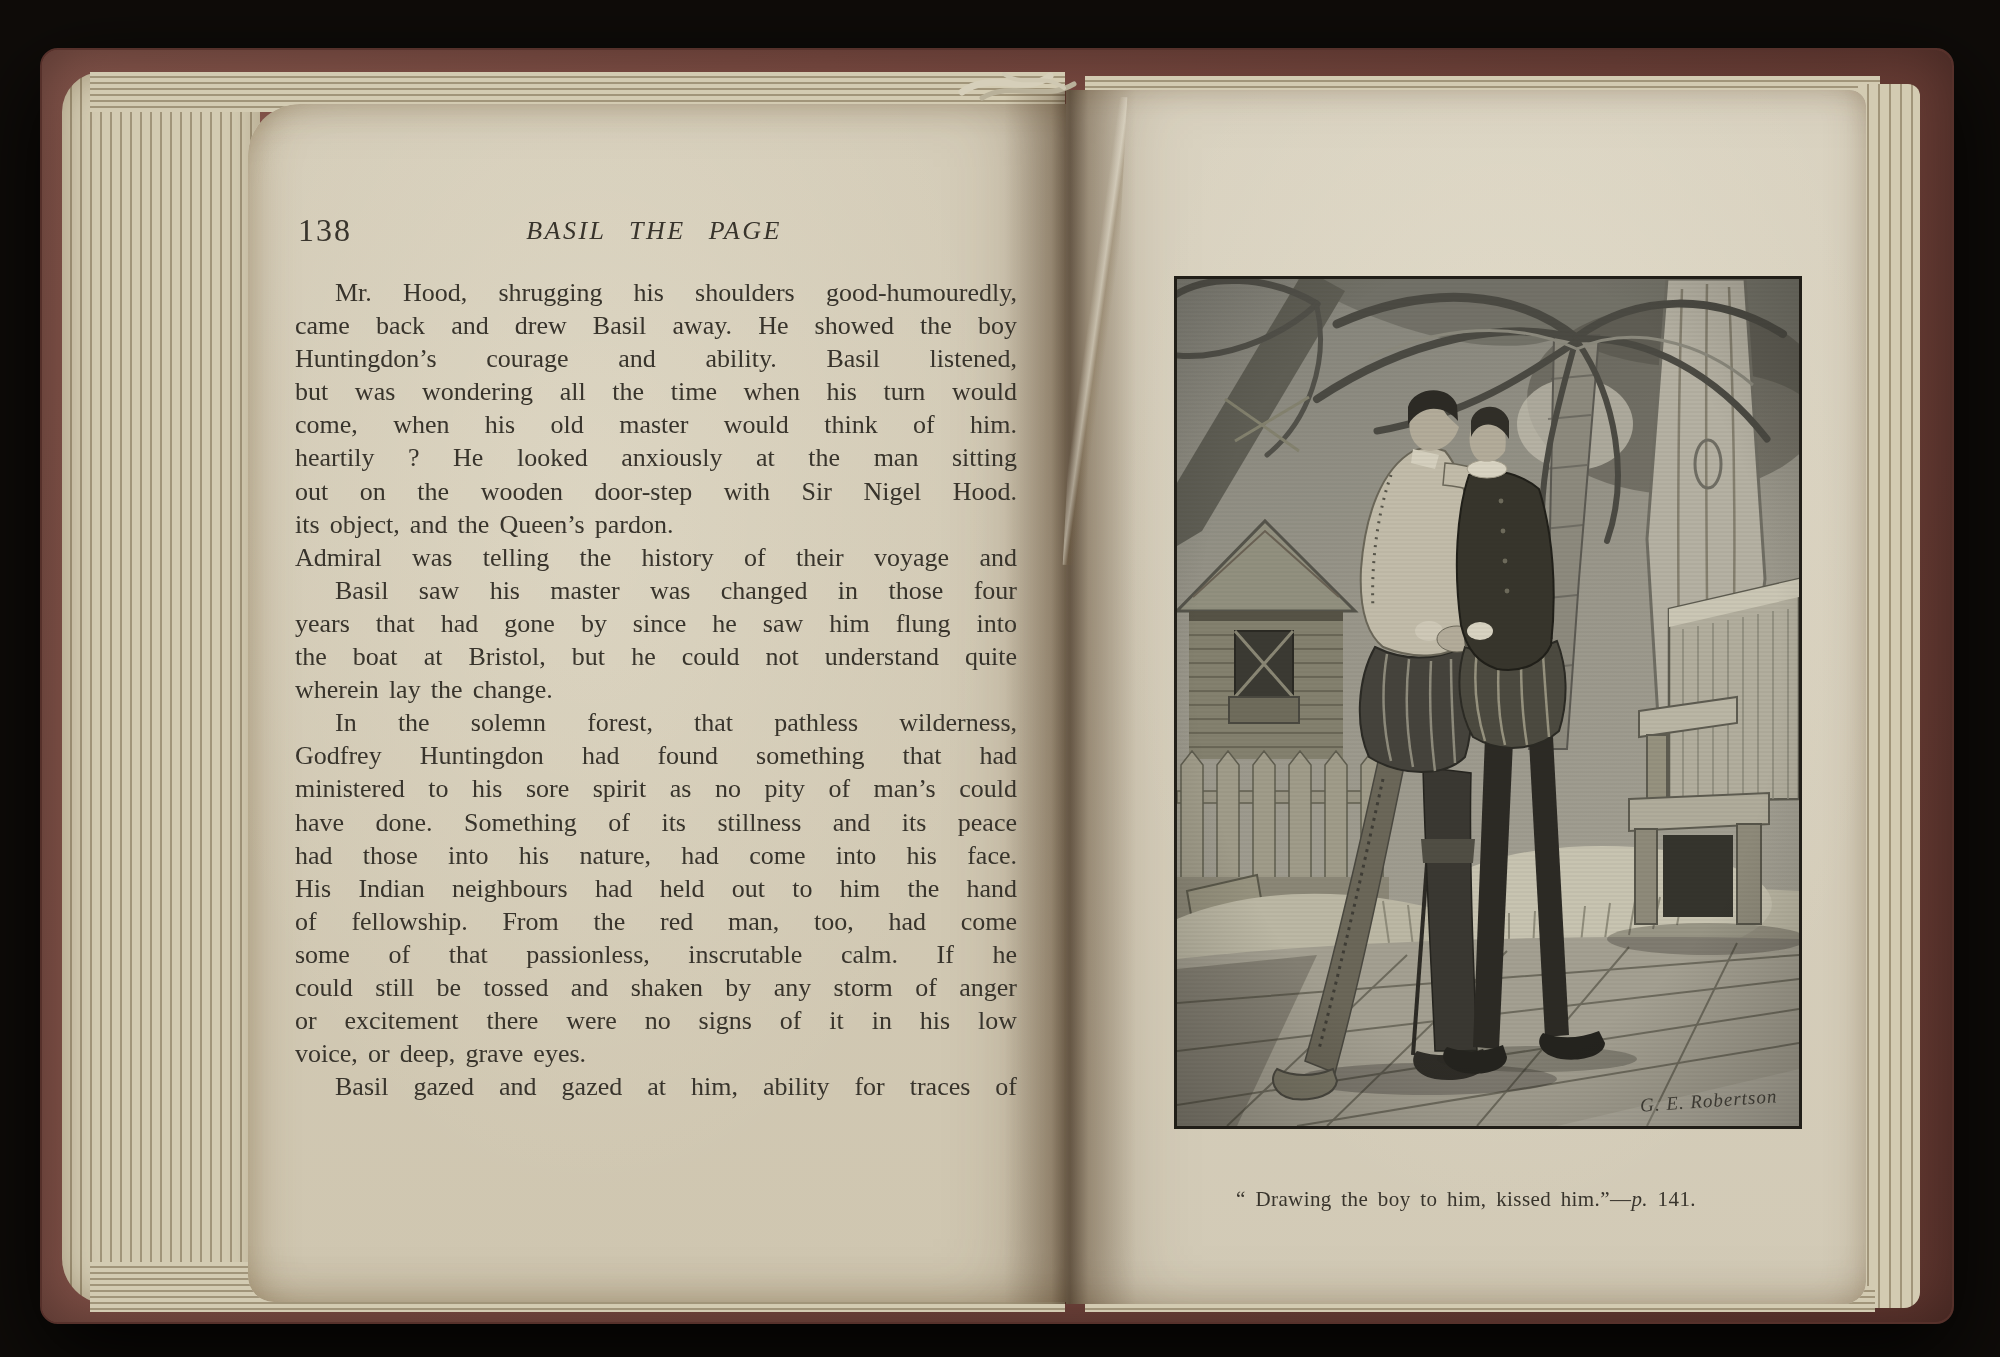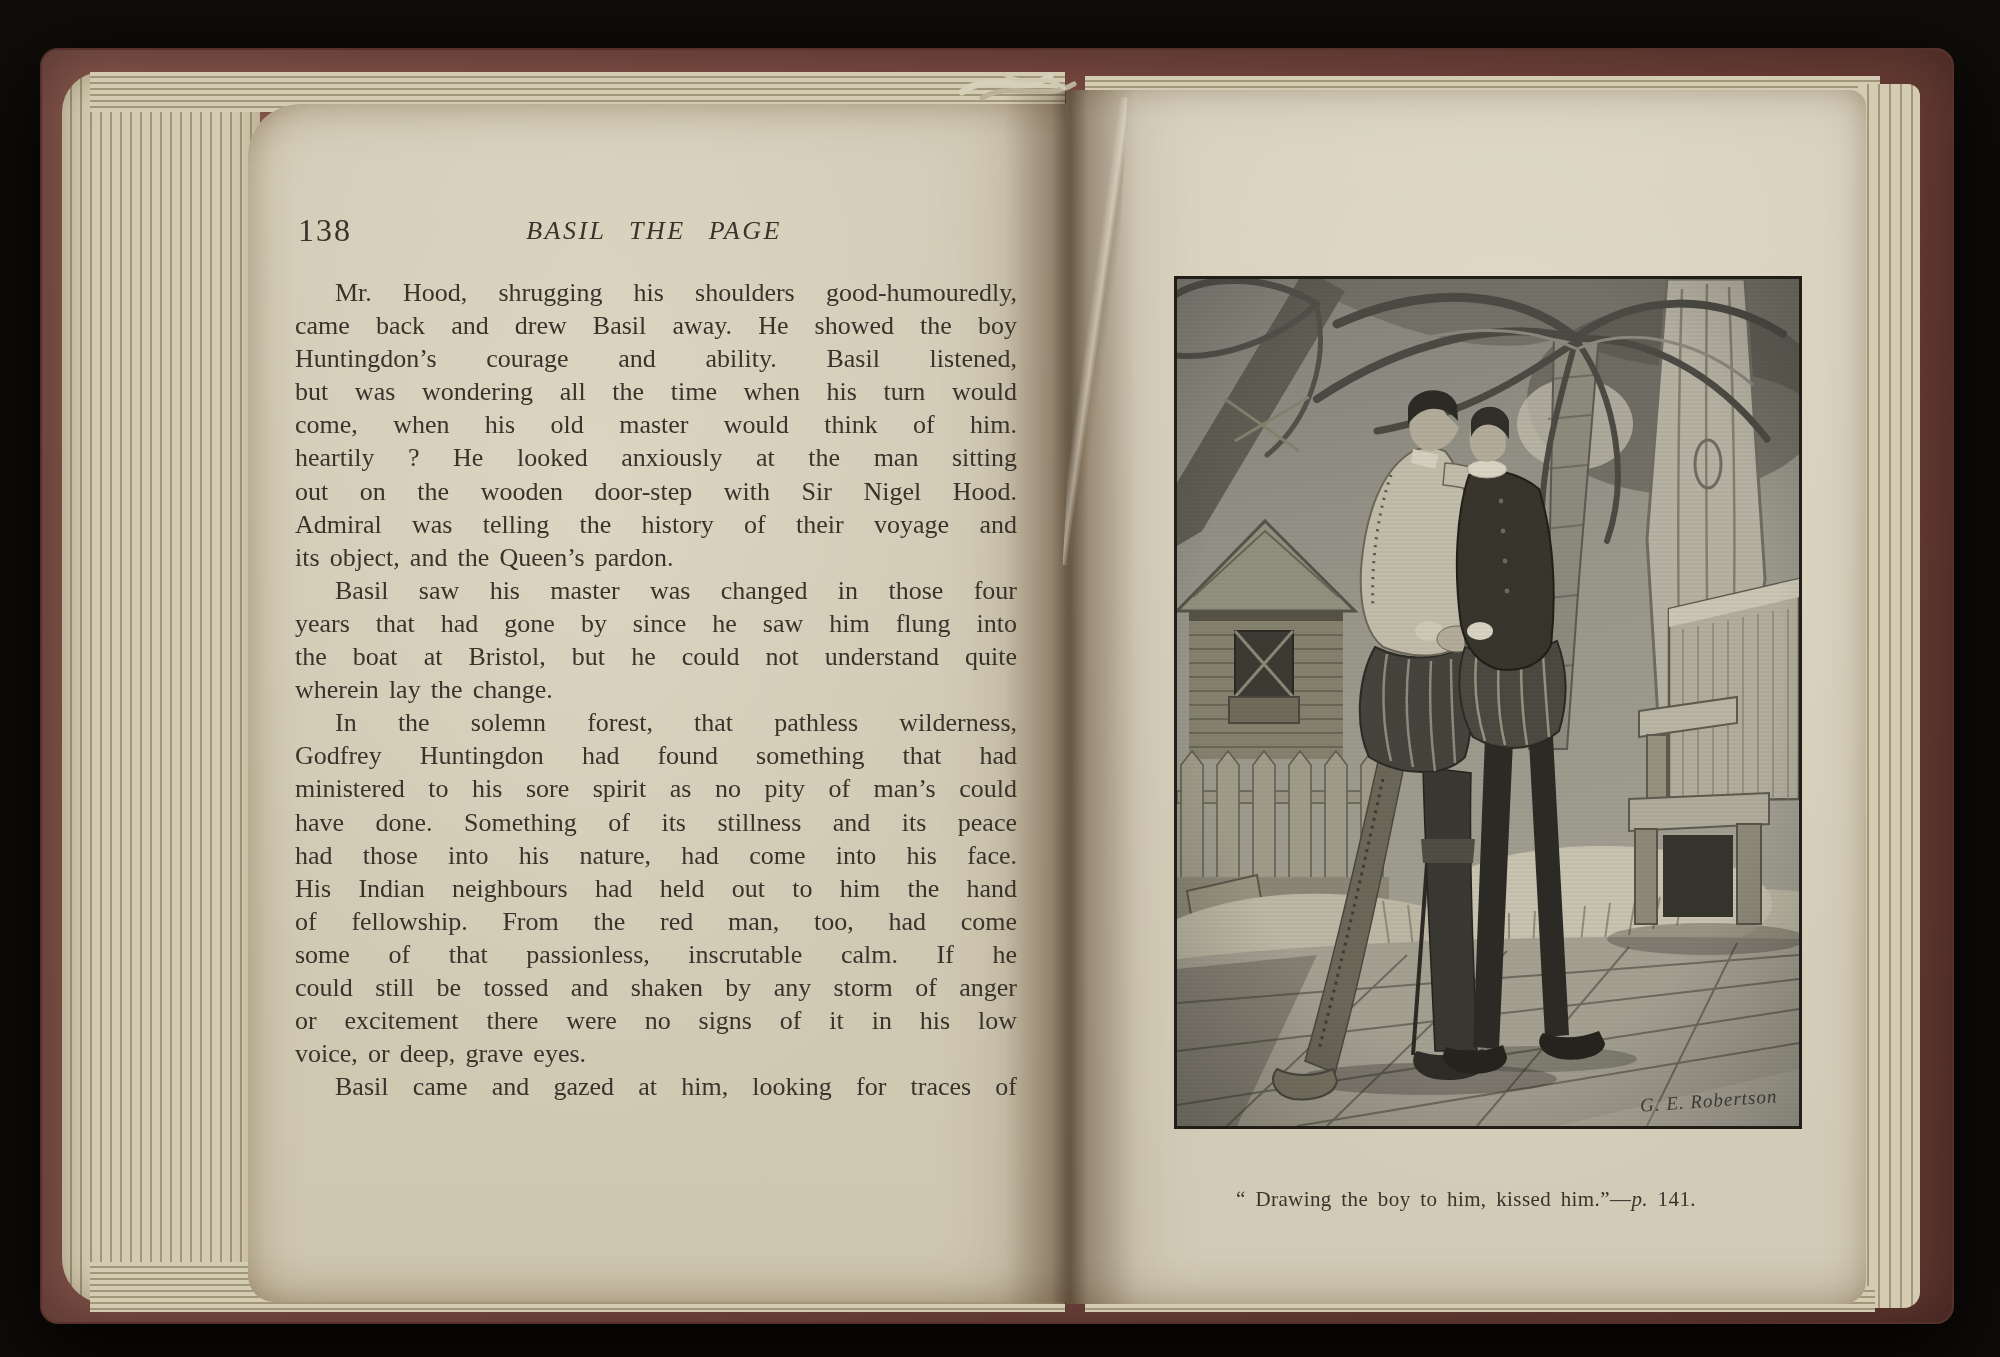--- a/index.html
+++ b/index.html
@@ -105,38 +105,38 @@
 <div class="abs folio">138</div>
 <div class="abs running-title">BASIL THE PAGE</div>
 <div class="abs body-text" id="text-lines">
     <div class="line indent">Mr. Hood, shrugging his shoulders good-humouredly,</div>
     <div class="line">came back and drew Basil away.  He showed the boy</div>
     <div class="line">Huntingdon’s courage and ability.  Basil listened,</div>
     <div class="line">but was wondering all the time when his turn would</div>
     <div class="line">come, when his old master would think of him.</div>
     <div class="line">heartily ?  He looked anxiously at the man sitting</div>
     <div class="line">out on the wooden door-step with Sir Nigel Hood.</div>
+    <div class="line flush">its object, and the Queen’s pardon.</div>
     <div class="line">Admiral was telling the history of their voyage and</div>
-    <div class="line flush">its object, and the Queen’s pardon.</div>
     <div class="line indent">Basil saw his master was changed in those four</div>
     <div class="line">years that had gone by since he saw him flung into</div>
     <div class="line">the boat at Bristol, but he could not understand quite</div>
     <div class="line flush">wherein lay the change.</div>
     <div class="line indent">In the solemn forest, that pathless wilderness,</div>
     <div class="line">Godfrey Huntingdon had found something that had</div>
     <div class="line">ministered to his sore spirit as no pity of man’s could</div>
     <div class="line">have done.  Something of its stillness and its peace</div>
     <div class="line">had those into his nature, had come into his face.</div>
     <div class="line">His Indian neighbours had held out to him the hand</div>
     <div class="line">of fellowship.  From the red man, too, had come</div>
     <div class="line">some of that passionless, inscrutable calm.  If he</div>
     <div class="line">could still be tossed and shaken by any storm of anger</div>
     <div class="line">or excitement there were no signs of it in his low</div>
     <div class="line flush">voice, or deep, grave eyes.</div>
-    <div class="line indent">Basil came and gazed at him, looking for traces of</div>
+    <div class="line indent">Basil gazed and gazed at him, ability for traces of</div>
   </div>
 
 <div class="abs illustration-frame">
   <svg width="622" height="847" viewBox="0 0 622 847">
     <defs>
       <linearGradient id="sky" x1="0" y1="0" x2="0.2" y2="1">
         <stop offset="0" stop-color="#84837a"></stop>
           <stop offset="0.45" stop-color="#9a978b"></stop>
         <stop offset="1" stop-color="#a5a295"></stop>
       </linearGradient>

